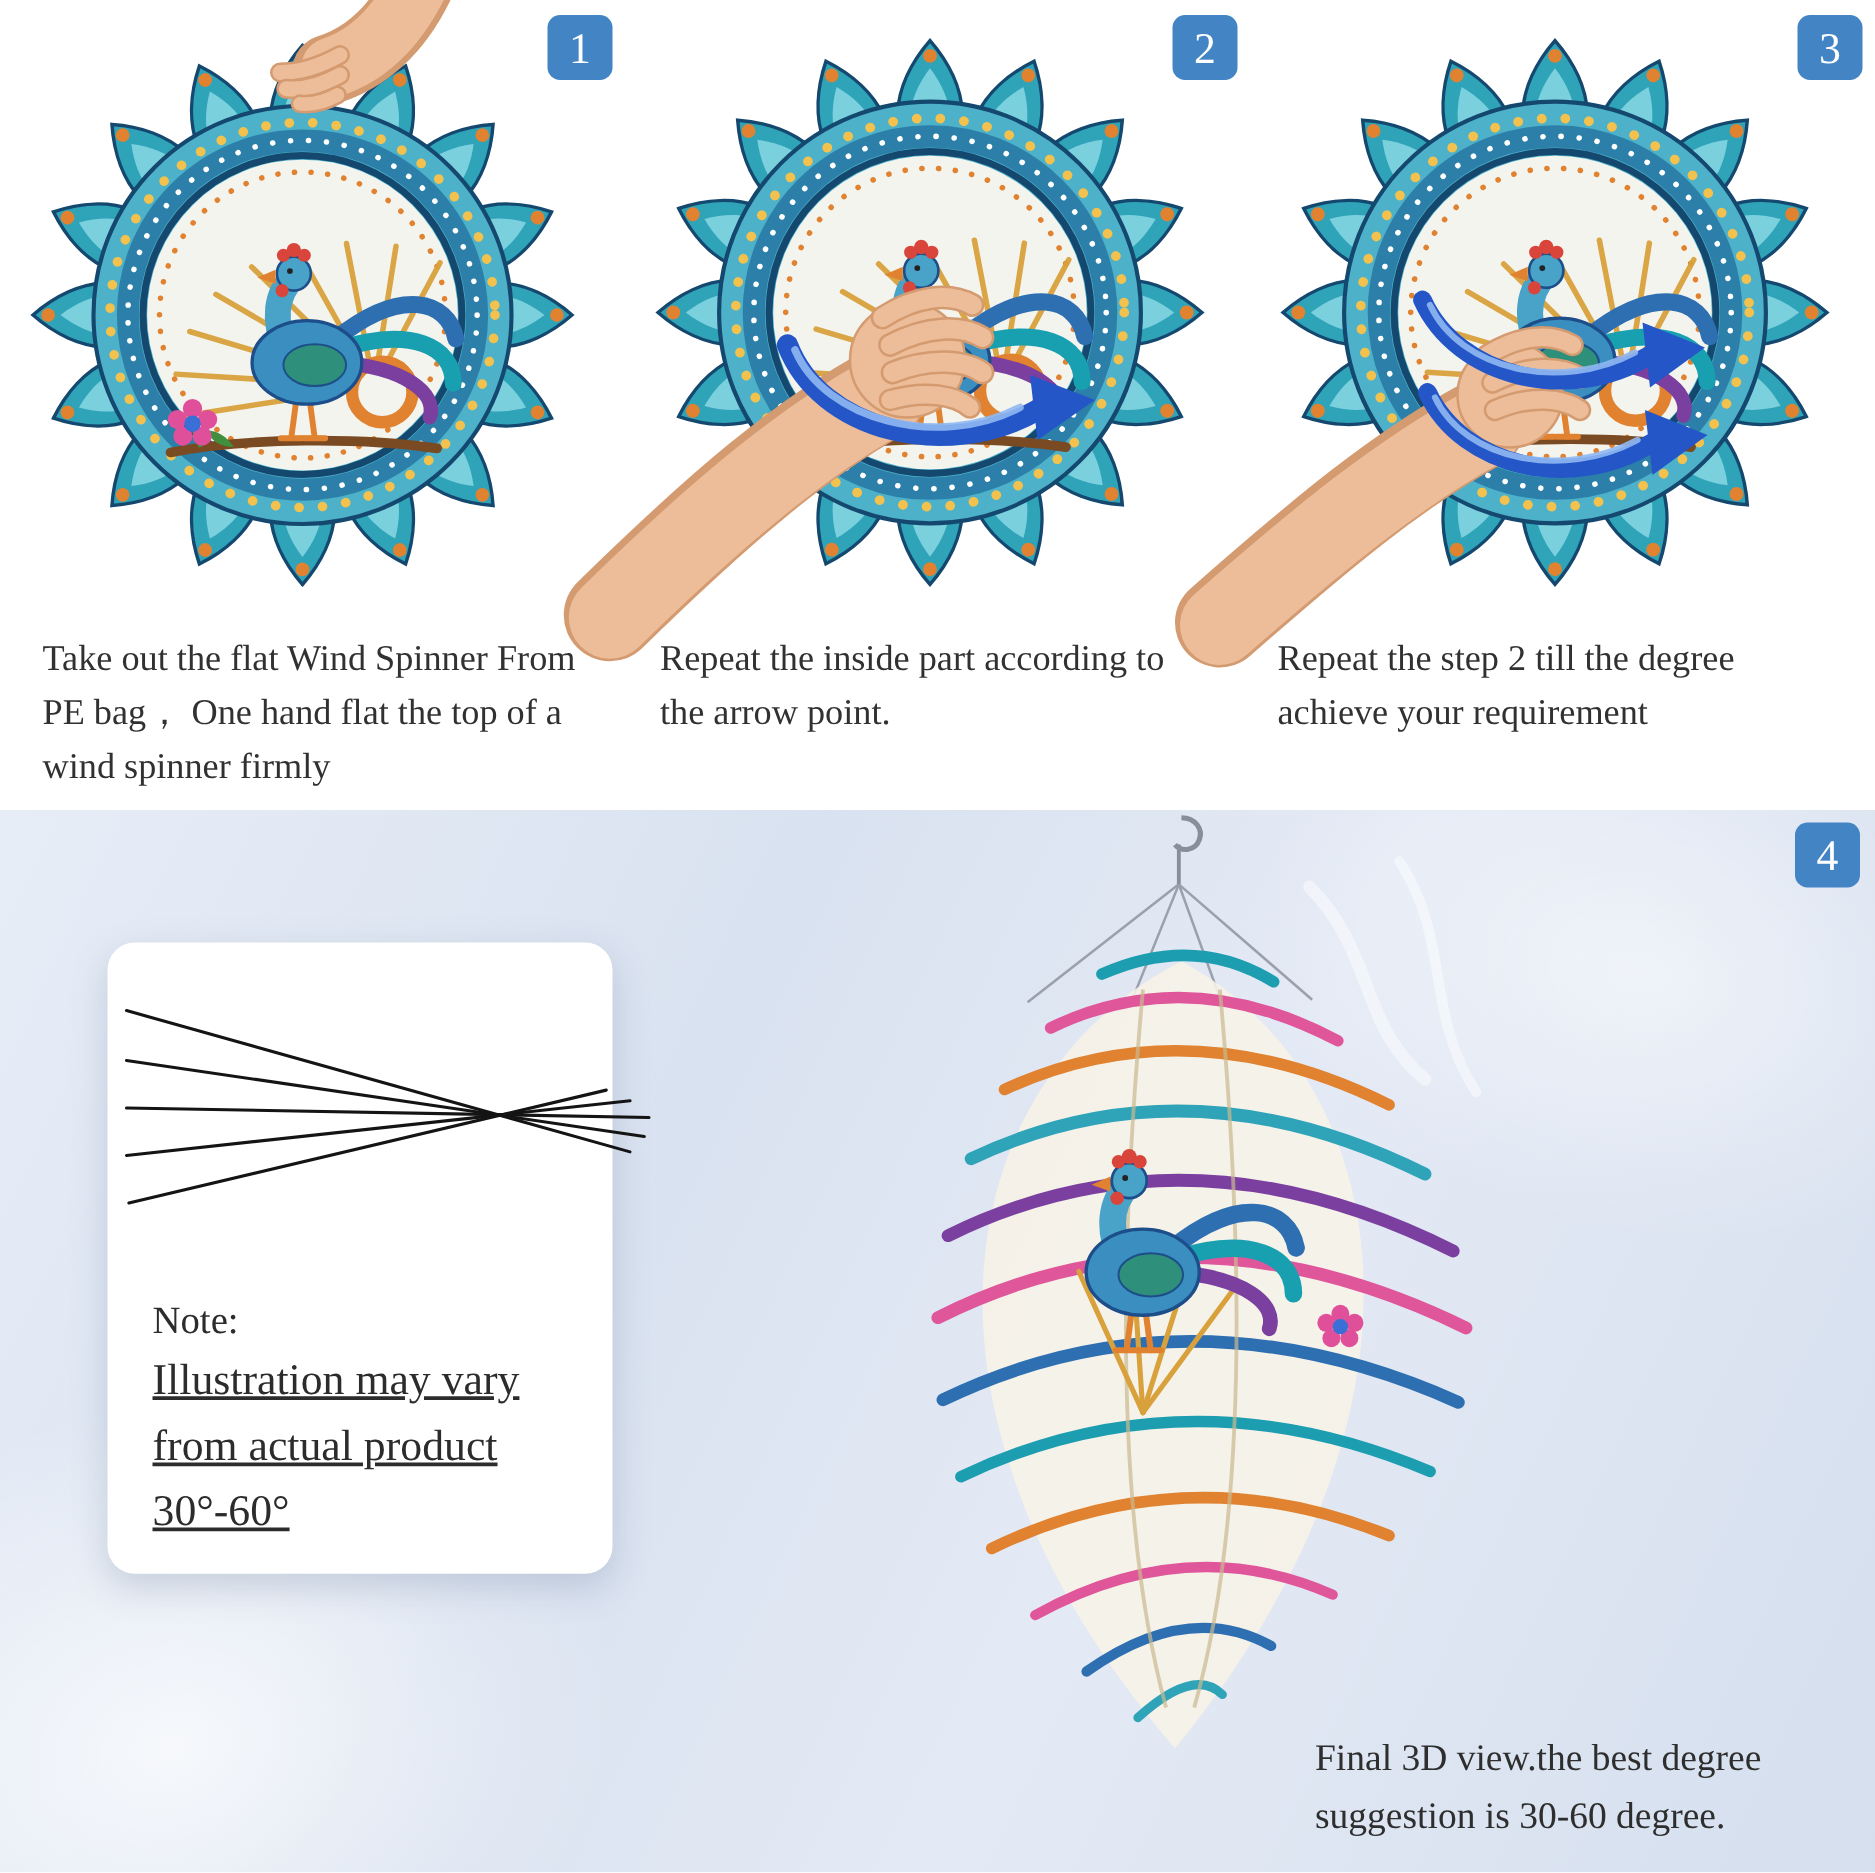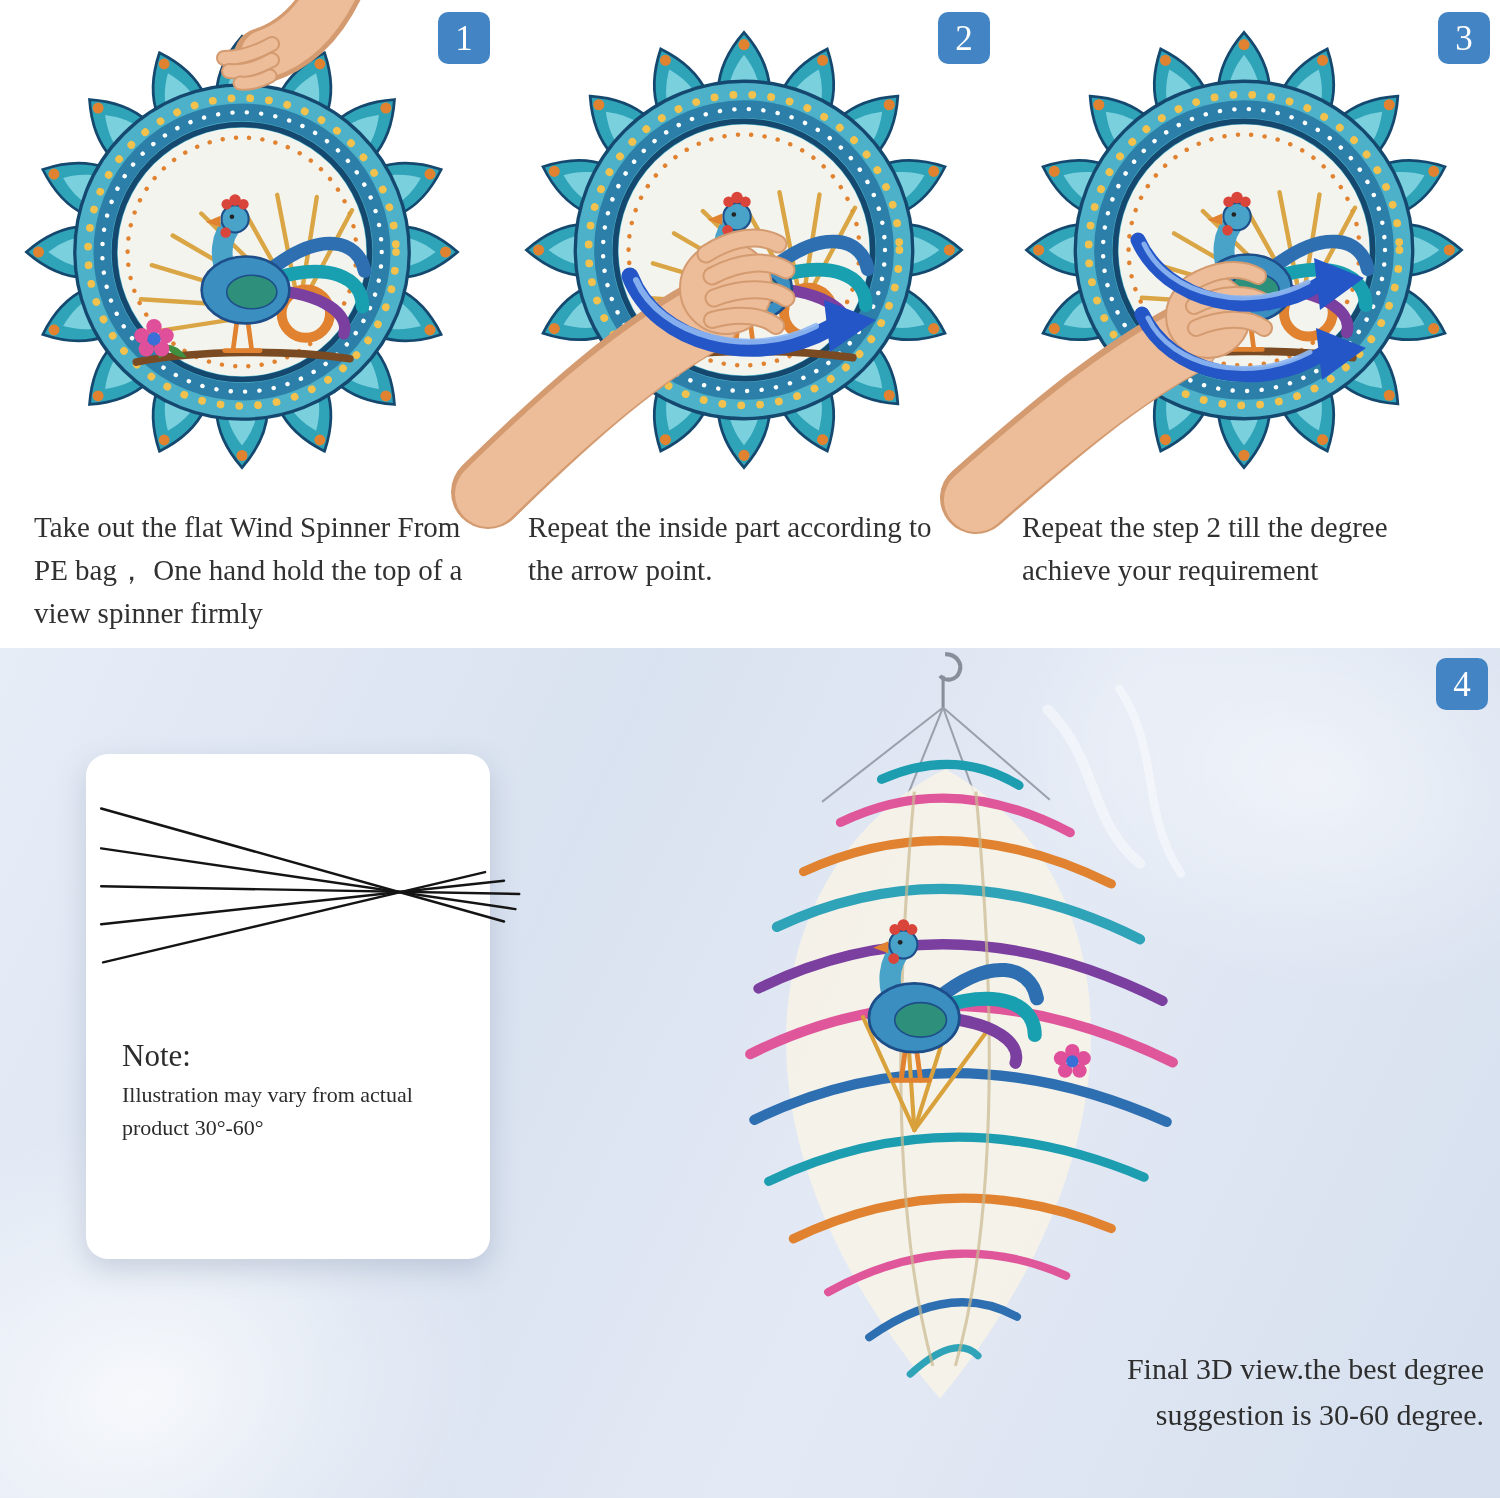--- a/index.html
+++ b/index.html
@@ -20,24 +20,24 @@
      background:linear-gradient(115deg,#e7edf7 0%,#d9e2f0 35%,#e4eaf5 60%,#d5dfee 100%);overflow:hidden;}
   .final-section::before{content:"";position:absolute;left:-220px;bottom:-180px;width:720px;height:560px;
      background:radial-gradient(closest-side,rgba(255,255,255,.75),rgba(255,255,255,0));transform:rotate(-18deg);}
   .final-section::after{content:"";position:absolute;right:-120px;top:-80px;width:620px;height:420px;
      background:radial-gradient(closest-side,rgba(255,255,255,.5),rgba(255,255,255,0));transform:rotate(14deg);}
   .badge-final{position:absolute;top:10px;right:12px;z-index:5;}
   .note-card{position:absolute;left:86px;top:106px;width:404px;height:505px;background:#ffffff;border-radius:22px;
      box-shadow:0 10px 28px rgba(90,110,145,.25);z-index:3;}
   .note-lines{display:block;margin:20px auto 0 auto;width:456px;height:238px;}
   .note-title{margin:26px 0 0 36px;font-size:31px;color:#2c2c2c;}
-  .note-body{margin:4px 36px 0 36px;font-size:22px;line-height:1.5;color:#2c2c2c;}
+  .note-body{margin:4px 36px 0 36px;font-size:35px;line-height:1.5;color:#2c2c2c;text-decoration:underline;}
   .final-art{position:absolute;left:600px;top:0px;width:680px;height:800px;z-index:2;}
   .final-art svg{width:100%;height:100%;overflow:visible;}
-  .final-caption{position:absolute;left:1052px;top:698px;width:432px;font-size:30px;line-height:1.52;color:#2e2e2e;margin:0;z-index:4;text-align:right;}
+  .final-caption{position:absolute;left:1052px;top:736px;width:432px;font-size:30px;line-height:1.52;color:#2e2e2e;margin:0;z-index:4;}
   .defs-holder{position:absolute;width:0;height:0;overflow:hidden;}
 </style>
 </head>
 <body>
 
 <svg class="defs-holder" aria-hidden="true">
   <defs>
     <g id="rooster">
       <path d="M118,92 C168,52 204,62 210,92" stroke="#2e6fb2" stroke-width="13" fill="none" stroke-linecap="round"></path>
       <path d="M120,100 C176,82 208,98 208,126" stroke="#18a0b0" stroke-width="13" fill="none" stroke-linecap="round"></path>
@@ -127,21 +127,21 @@
               <path d="M254,26 C236,36 220,40 206,40" stroke="#d49a70" stroke-width="16"></path>
               <path d="M254,26 C236,36 220,40 206,40" stroke="#ecbd98" stroke-width="12"></path>
               <path d="M254,42 C238,51 223,54 211,53" stroke="#d49a70" stroke-width="16"></path>
               <path d="M254,42 C238,51 223,54 211,53" stroke="#ecbd98" stroke-width="12"></path>
               <path d="M252,58 C241,64 231,66 222,65" stroke="#d49a70" stroke-width="15"></path>
               <path d="M252,58 C241,64 231,66 222,65" stroke="#ecbd98" stroke-width="11"></path>
             </g>
           </g>
         </svg>
       </div>
-      <p class="caption">Take out the flat Wind Spinner From PE bag， One hand hold the top of a view spinner firmly</p>
+      <p class="caption">Take out the flat Wind Spinner From PE bag， One hand flat the top of a wind spinner firmly</p>
     </section>
 
     <section class="step step2">
       <div class="badge">2</div>
       <div class="art">
         <svg viewBox="0 0 460 470">
           <use href="#mandala" x="4" y="10" width="444" height="444"></use>
           <g>
             <path d="M-30,474 C60,386 122,334 186,298" stroke="#d49a70" stroke-width="74" fill="none" stroke-linecap="round"></path>
             <path d="M-30,476 C60,388 124,336 188,300" stroke="#ecbd98" stroke-width="66" fill="none" stroke-linecap="round"></path>

